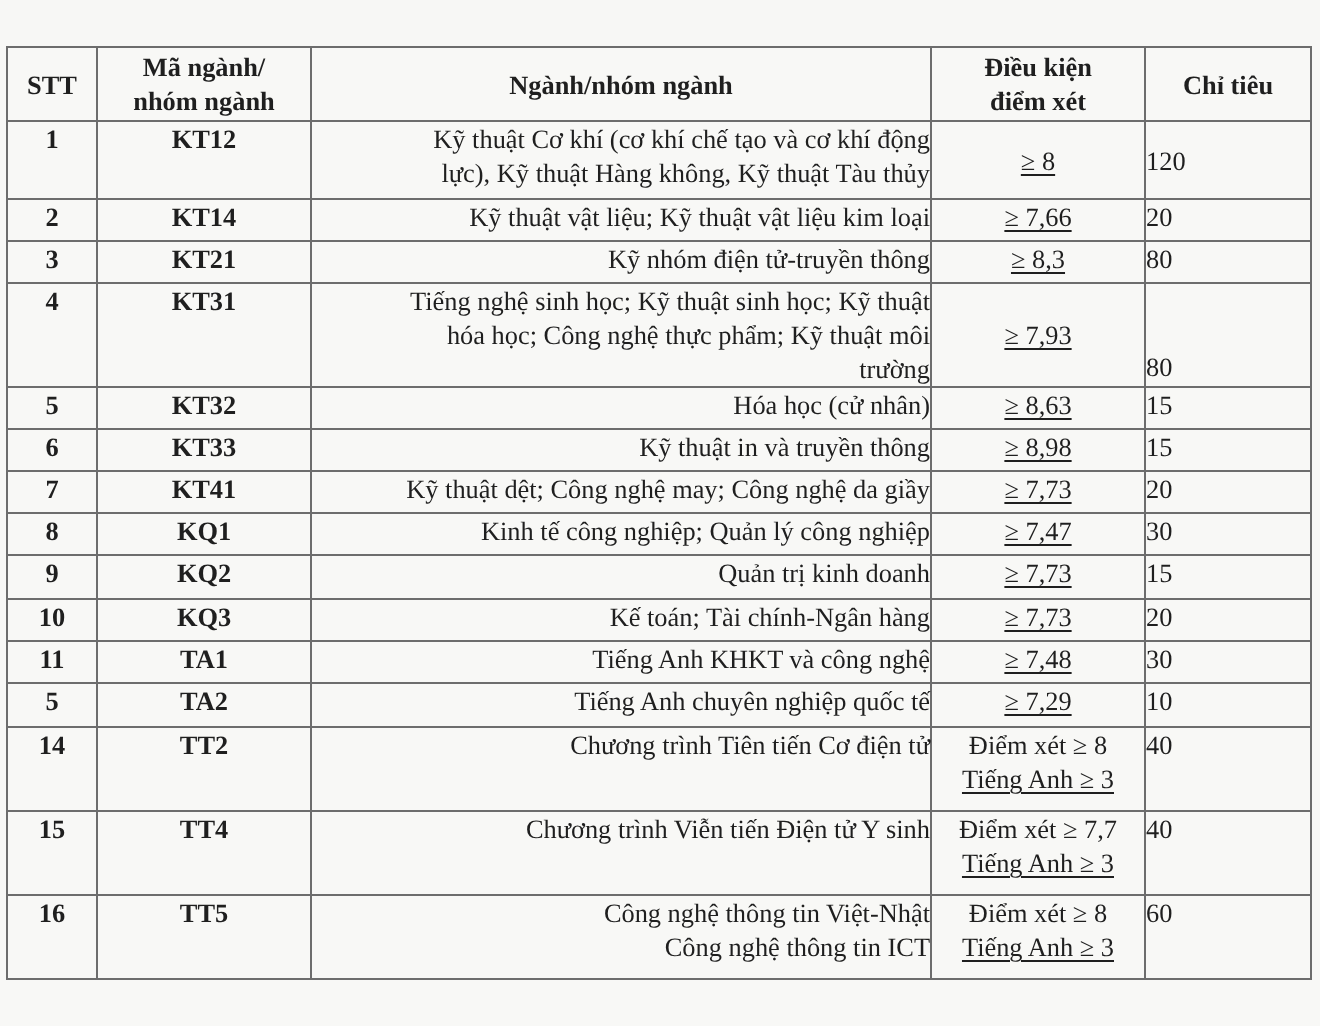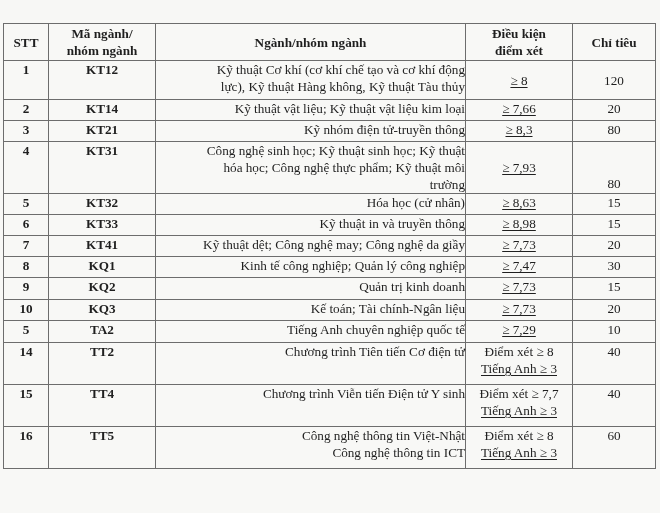--- a/index.html
+++ b/index.html
@@ -15,21 +15,21 @@
   table.admit td, table.admit th {
     border: 1px solid #6d6d6d;
     padding: 0;
     line-height: 17px;
     vertical-align: top;
   }
   th { font-weight: bold; text-align: center; vertical-align: middle !important; }
   td.stt, td.code { text-align: center; font-weight: bold; padding-top: 2px; }
   td.major { text-align: right; padding: 1px 4px 0 5px; }
   td.cond { text-align: center; padding-top: 1px; }
-  td.quota { text-align: center; padding-top: 1px; }
+  td.quota { text-align: left; padding-top: 1px; }
   td.cond.mid, td.quota.mid { vertical-align: middle; }
   td.quota.bottom { vertical-align: bottom; padding-bottom: 1px; }
   .ul { text-decoration: underline; text-underline-offset: 2px; text-decoration-thickness: 1px; }
   col.c1 { width: 45px; } col.c2 { width: 107px; } col.c3 { width: 310px; } col.c4 { width: 107px; } col.c5 { width: 83px; }
 </style>
 </head>
 <body>
 
 <div class="page">
 <table class="admit">
@@ -67,21 +67,21 @@
     <tr style="height:21px">
       <td class="stt">3</td>
       <td class="code">KT21</td>
       <td class="major">Kỹ nhóm điện tử-truyền thông</td>
       <td class="cond"><span class="ul">≥ 8,3</span></td>
       <td class="quota">80</td>
     </tr>
     <tr style="height:52px">
       <td class="stt">4</td>
       <td class="code">KT31</td>
-      <td class="major"><span>Công nghệ sinh học; Kỹ thuật sinh học; Kỹ thuật</span><br><span>hóa học; Công nghệ thực phẩm; Kỹ thuật môi</span><br><span>trường</span></td>
+      <td class="major"><span>Tiếng nghệ sinh học; Kỹ thuật sinh học; Kỹ thuật</span><br><span>hóa học; Công nghệ thực phẩm; Kỹ thuật môi</span><br><span>trường</span></td>
       <td class="cond mid"><span class="ul">≥ 7,93</span></td>
       <td class="quota bottom">80</td>
     </tr>
     <tr style="height:21px">
       <td class="stt">5</td>
       <td class="code">KT32</td>
       <td class="major">Hóa học (cử nhân)</td>
       <td class="cond"><span class="ul">≥ 8,63</span></td>
       <td class="quota">15</td>
     </tr>
@@ -109,23 +109,30 @@
     <tr style="height:22px">
       <td class="stt">9</td>
       <td class="code">KQ2</td>
       <td class="major">Quản trị kinh doanh</td>
       <td class="cond"><span class="ul">≥ 7,73</span></td>
       <td class="quota">15</td>
     </tr>
     <tr style="height:21px">
       <td class="stt">10</td>
       <td class="code">KQ3</td>
-      <td class="major">Kế toán; Tài chính-Ngân liệu</td>
+      <td class="major">Kế toán; Tài chính-Ngân hàng</td>
       <td class="cond"><span class="ul">≥ 7,73</span></td>
       <td class="quota">20</td>
+    </tr>
+    <tr style="height:21px">
+      <td class="stt">11</td>
+      <td class="code">TA1</td>
+      <td class="major">Tiếng Anh KHKT và công nghệ</td>
+      <td class="cond"><span class="ul">≥ 7,48</span></td>
+      <td class="quota">30</td>
     </tr>
     <tr style="height:22px">
       <td class="stt">5</td>
       <td class="code">TA2</td>
       <td class="major">Tiếng Anh chuyên nghiệp quốc tế</td>
       <td class="cond"><span class="ul">≥ 7,29</span></td>
       <td class="quota">10</td>
     </tr>
     <tr style="height:42px">
       <td class="stt">14</td>

